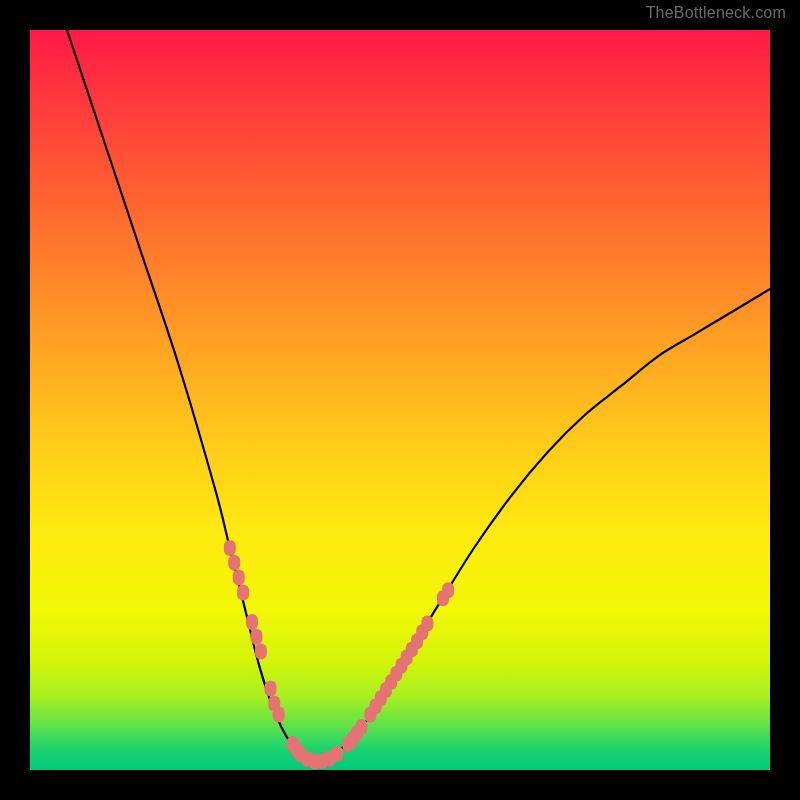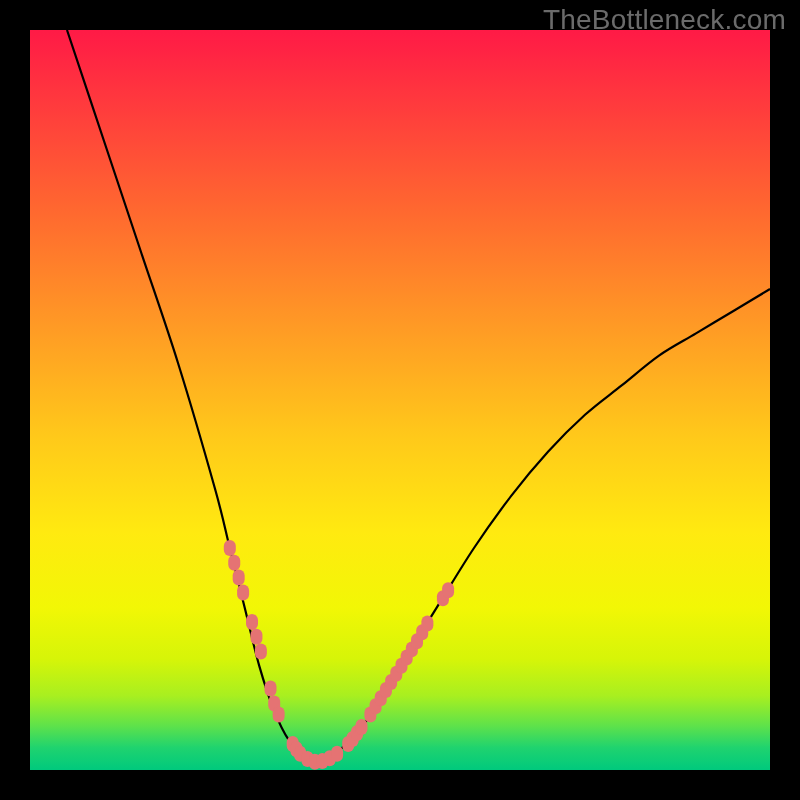--- a/index.html
+++ b/index.html
@@ -38,21 +38,21 @@
       #a8ef20 90%,
       #5fe24a 94%,
       #1fd36f 97%,
       #00c97d 100%);
   }
   .watermark {
     position: absolute;
     top: 4px;
     right: 14px;
     color: #6b6b6b;
-    font-size: 28px;
+    font-size: 16px;
     font-weight: 500;
     letter-spacing: 0.2px;
     user-select: none;
   }
   svg.curve {
     position: absolute;
     left: 0;
     top: 0;
     width: 740px;
     height: 740px;

